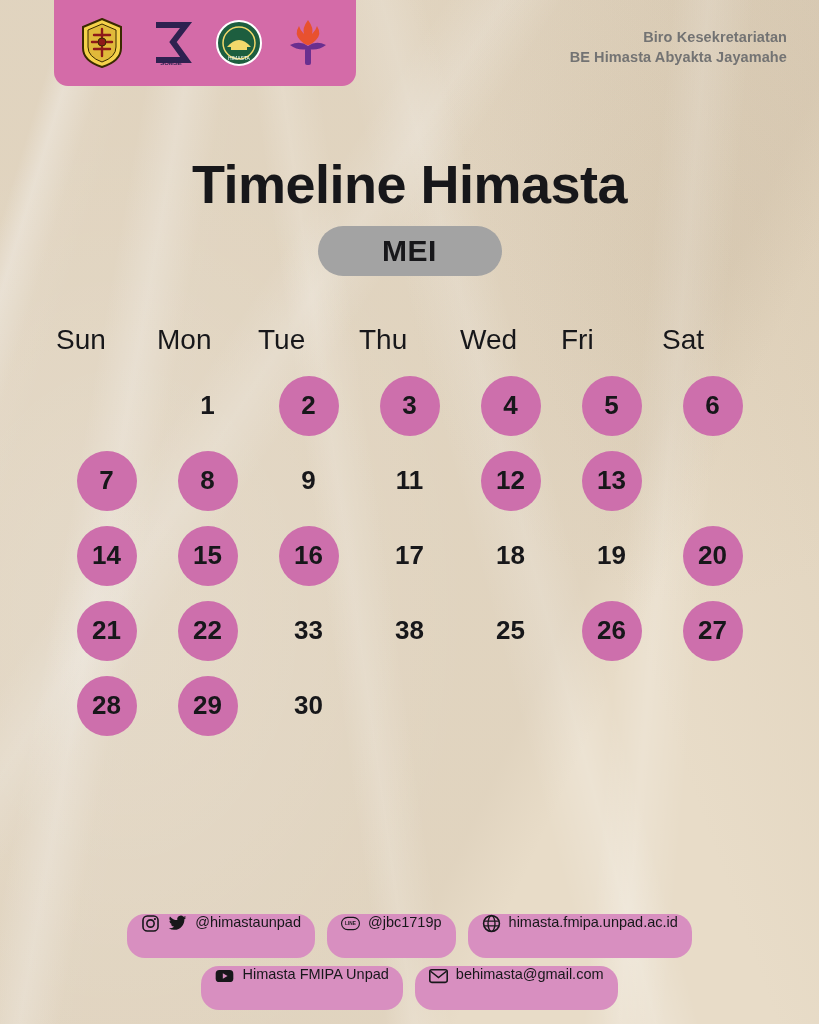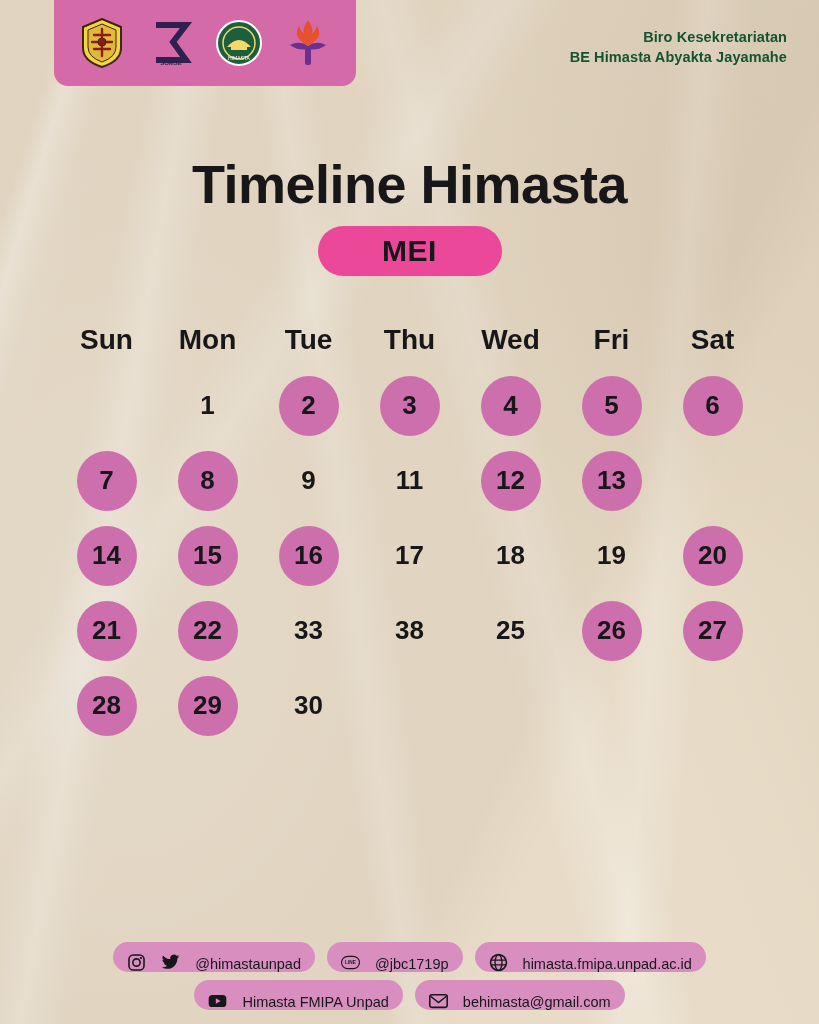--- a/index.html
+++ b/index.html
@@ -55,41 +55,41 @@
   .org-text {
     position: absolute;
     right: 32px; top: 28px;
     text-align: right;
     z-index: 5;
     line-height: 1.35;
   }
   .org-text div {
     font-size: 14.5px;
     font-weight: bold;
-    color: #14532d;
+    color: #737373;
     letter-spacing: 0.1px;
   }
 
   
   .title {
     position: absolute;
     top: 153px; left: 0; right: 0;
     text-align: center;
     font-size: 54px;
     font-weight: bold;
     color: #17171a;
     letter-spacing: -0.5px;
     z-index: 4;
   }
   .month-pill {
     position: absolute;
     top: 226px; left: 50%;
     transform: translateX(-50%);
     width: 184px; height: 50px;
-    background: #ec4899;
+    background: #a3a3a3;
     border-radius: 25px;
     display: flex; align-items: center; justify-content: center;
     z-index: 4;
   }
   .month-pill span {
     font-size: 30px; font-weight: bold; color: #17171a;
     letter-spacing: 0.5px;
   }
 
   
@@ -97,23 +97,22 @@
     position: absolute;
     top: 324px; left: 56px;
     width: 707px;
     z-index: 4;
   }
   .row {
     display: grid;
     grid-template-columns: repeat(7, 1fr);
   }
   .dow {
-    text-align: center;
     font-size: 28px;
-    font-weight: bold;
+    font-weight: normal;
     color: #17171a;
     padding-bottom: 12px;
   }
   .cell {
     height: 75px;
     display: flex;
     align-items: center;
     justify-content: center;
   }
   .daynum {
@@ -139,25 +138,25 @@
   }
   .frow {
     display: flex;
     align-items: center;
     justify-content: center;
     gap: 0px;
   }
   .chip {
     background: #d88fc0;
     border-radius: 18px;
-    height: 30px;
-    display: flex;
-    align-items: flex-end;
+    height: 44px;
+    display: flex;
+    align-items: flex-start;
     padding: 0 14px;
-    gap: 15px;
+    gap: 8px;
   }
   .chip + .chip { margin-left: 12px; }
   .chip span.txt {
     font-size: 14.5px;
     color: #17171a;
     font-weight: normal;
     white-space: nowrap;
   }
   .ico {
     width: 19px; height: 19px;

